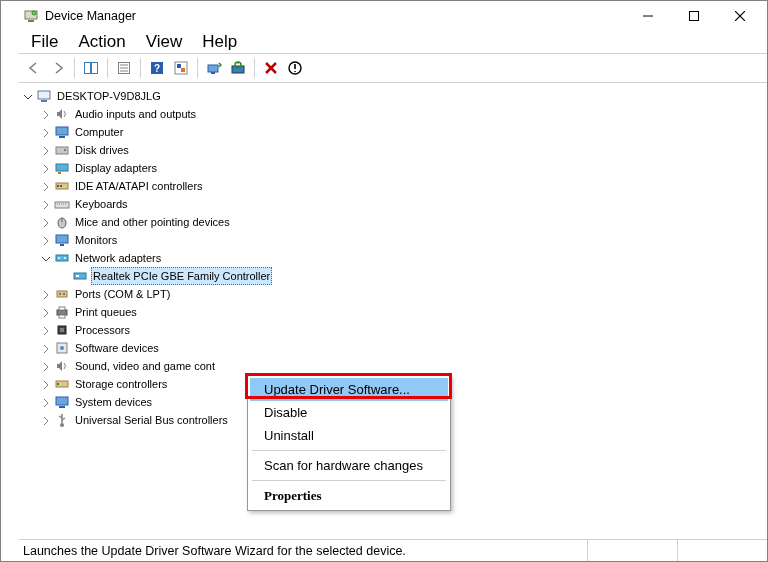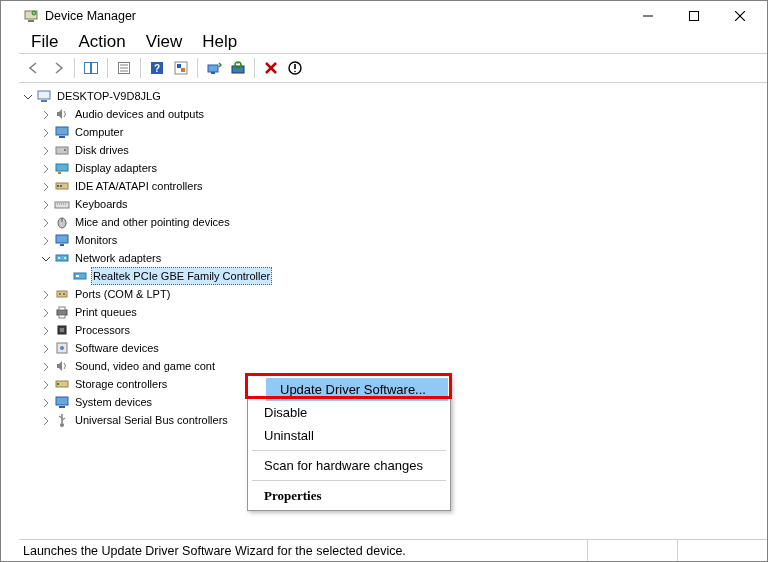--- a/index.html
+++ b/index.html
@@ -22,21 +22,21 @@
 .expander { width: 14px; text-align: center; color: #6b6b6b; font-size: 12px; line-height: 18px; display: inline-block; }
 .expander svg { vertical-align: middle; }
 .node-icon { width: 16px; height: 16px; margin: 0 3px 0 1px; display: inline-flex; align-items: center; justify-content: center; }
 .node-label { padding: 0 2px; }
 .node.selected .node-label { background: #cce8ff; outline: 1px dotted #606060; outline-offset: -1px; }
 .indent-0 { padding-left: 0px; }
 .indent-1 { padding-left: 18px; }
 .indent-2 { padding-left: 36px; }
 .context-menu { position: absolute; left: 228px; top: 292px; width: 204px; background: #fff; border: 1px solid #979797; box-shadow: 2px 2px 4px rgba(0,0,0,0.25); font-size: 13px; padding: 2px; z-index: 10; }
 .cm-item { padding: 4px 14px; cursor: default; }
-.cm-item.highlight { background: #90c8f6; margin-left: 16px; }
+.cm-item.highlight { background: #90c8f6; }
 .cm-item.bold { font-weight: bold; font-family: Liberation Serif, serif; }
 .cm-sep { height: 1px; background: #d0d0d0; margin: 3px 2px; }
 .annot { position: absolute; border: 3px solid #e60000; pointer-events: none; z-index: 20; left: 226px; top: 290px; width: 207px; height: 26px; }
 .statusbar { height: 22px; border-top: 1px solid #d0d0d0; display: flex; align-items: center; font-size: 12.5px; }
 .statusbar .sb-text { flex: 1; padding: 0 4px; }
 .statusbar .sb-pane { width: 90px; border-left: 1px solid #d0d0d0; height: 100%; }
 </style>
 </head>
 <body>
 
@@ -173,21 +173,21 @@
       <div class="node indent-1">
         <span class="expander"><svg width="10" height="10">
               <path d="M3 1 L7 5 L3 9" fill="none" stroke="#808080"></path>
             </svg></span>
         <span class="node-icon">
             <svg width="16" height="16">
               <path d="M3 6 h2 l3 -3 v10 l-3 -3 h-2 z" fill="#808080"></path>
               <path d="M10 5 q3 3 0 6" fill="none" stroke="#808080"></path>
             </svg>
           </span>
-        <span class="node-label">Audio devices and outputs</span>
+        <span class="node-label">Audio inputs and outputs</span>
       </div>
 
       <div class="node indent-1">
         <span class="expander"><svg width="10" height="10">
               <path d="M3 1 L7 5 L3 9" fill="none" stroke="#808080"></path>
             </svg></span>
         <span class="node-icon">
             <svg width="16" height="16">
               <rect x="2" y="3" width="12" height="8" fill="#6aa6d8" stroke="#2a5db0"></rect>
               <rect x="5" y="12" width="6" height="2" fill="#2a5db0"></rect>

